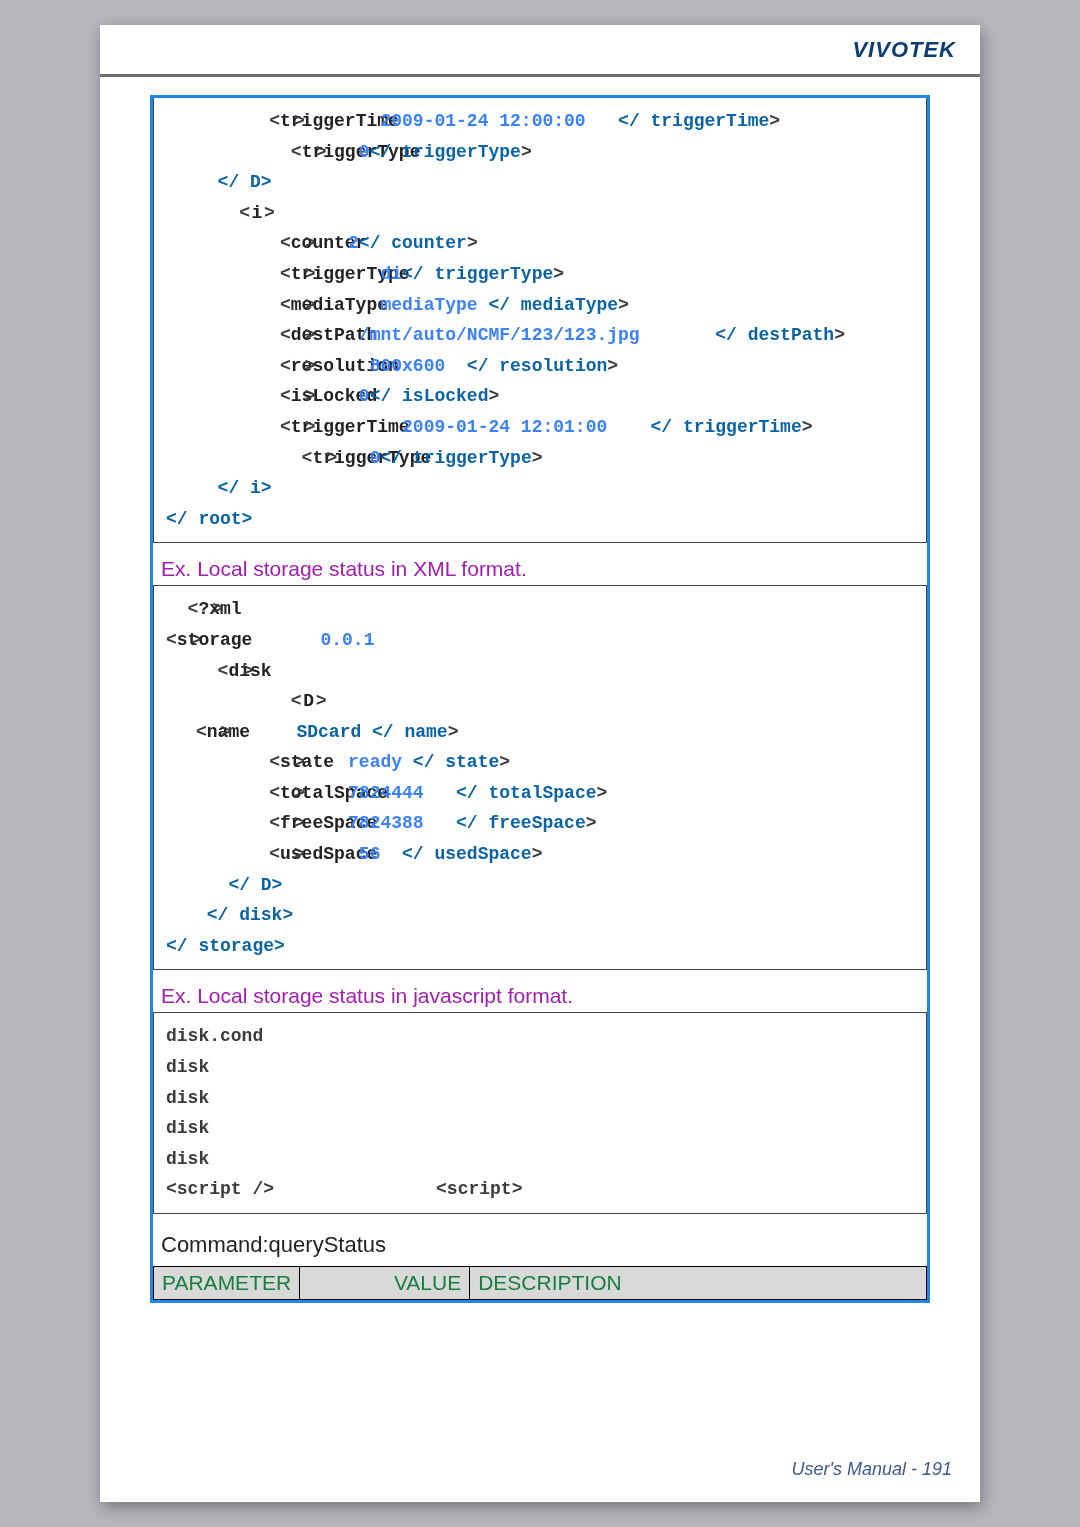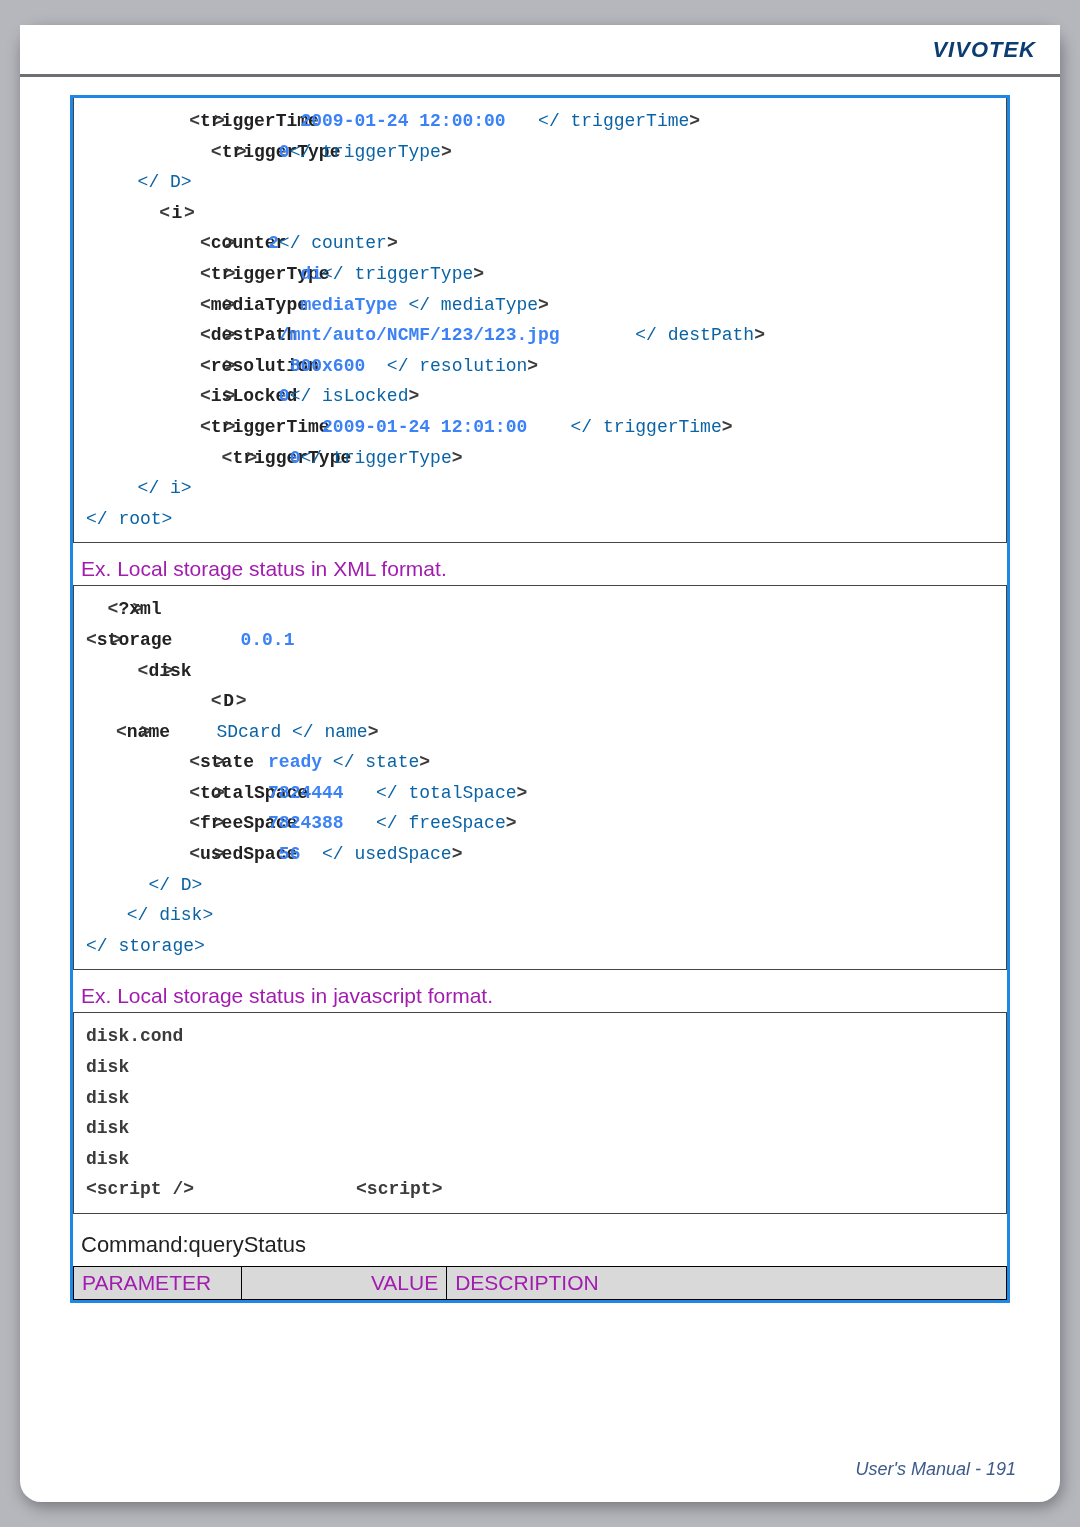--- a/index.html
+++ b/index.html
@@ -4,26 +4,25 @@
 <style>
   * { margin: 0; padding: 0; box-sizing: border-box; }
   body {
     background: #b5b7bd;
     font-family: Arial, sans-serif;
     display: flex;
     justify-content: center;
     padding: 25px 20px;
   }
   .page {
-    width: 1040px;
+    width: 880px;
     height: 1477px;
     background: #fff;
     position: relative;
     box-shadow: 2px 5px 15px rgba(0,0,0,0.35);
-    border-radius: 21px;
   }
   .brand-bar {
     position: absolute;
     top: 0; left: 0; right: 0;
     height: 52px;
     background: #fff;
     border-bottom: 3px solid #6d6e72;
   }
   .brand {
     position: absolute;
@@ -46,21 +45,21 @@
   .xml-block {
     border: 1px solid #444;
     font-family: "Courier New", monospace;
     font-size: 18px;
     font-weight: bold;
     line-height: 1.7;
     padding: 8px 12px;
     color: #3b3b3b;
   }
   .xml-block .content-color { color: #3b82f6; font-weight: bold; }
-  .xml-block .tag-slash { color: #0a63a5; font-weight: normal; }
+  .xml-block .tag-slash { color: #0a63a5; font-weight: bold; }
   .indent1 { padding-left: 30px; }
   .indent2 { padding-left: 60px; }
   .row { white-space: pre; }
   .caption {
     font-family: Arial, sans-serif;
     font-size: 21px;
     color: #a21caf;
     margin: 14px 0 4px 8px;
     font-weight: normal;
   }
@@ -74,25 +73,25 @@
     width: 100%;
     border-collapse: collapse;
   }
   .param-table th {
     border: 1px solid #000;
     background: #d9d9d9;
     text-align: left;
     font-weight: normal;
     font-size: 21px;
     padding: 4px 8px;
-    color: #a21caf;
+    color: #15803d;
   }
   .footer-text {
     position: absolute;
-    right: 44px;
+    right: 28px;
     bottom: 22px;
     font-style: italic;
     color: #3c5a8a;
     font-size: 18px;
   }
   .glyph {
     display: inline-block;
     width: 14px;
     text-align: center;
     color: #222;

